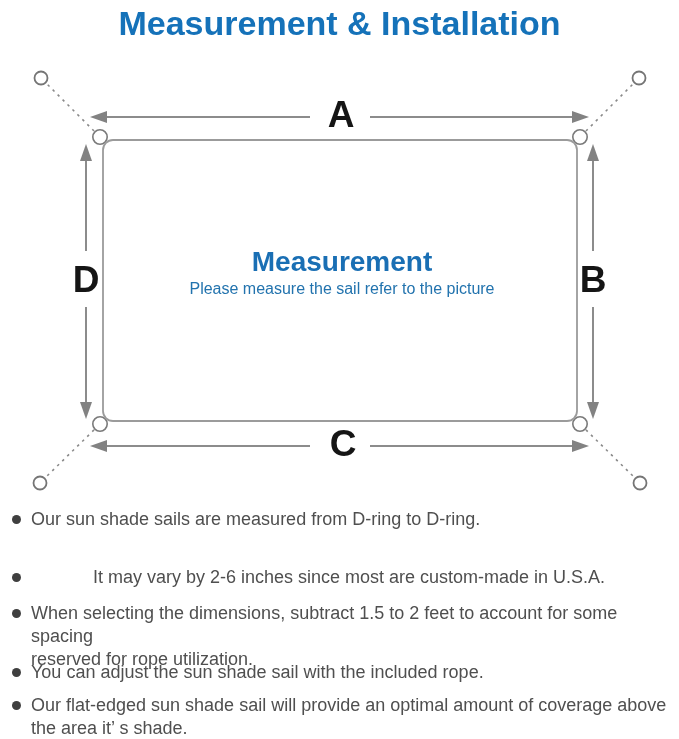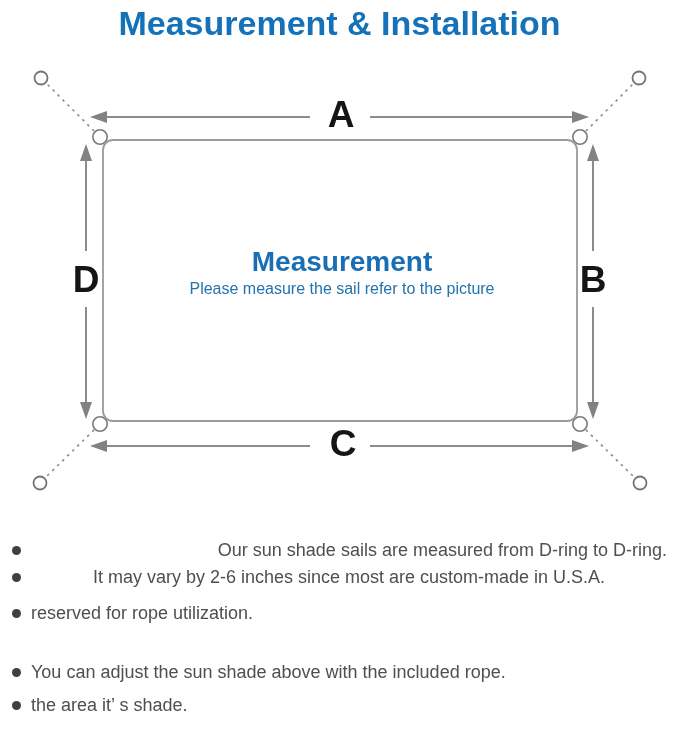--- a/index.html
+++ b/index.html
@@ -80,49 +80,51 @@
     <text class="dim-label" x="593" y="224">B</text>
     <text class="dim-label" x="343" y="388">C</text>
     <text class="dim-label" x="86" y="224">D</text>
 
     <text class="center-title" x="342" y="206">Measurement</text>
     <text class="center-sub" x="342" y="233">Please measure the sail refer to the picture</text>
   </svg>
 
   <div class="bullets">
 
-    <div class="bullet" style="top:539px;text-align:right;">
+    <div class="bullet" style="top:508px;">
       <span class="dot"></span>
       <div class="lines">
         <div>Our sun shade sails are measured from D-ring to D-ring.</div>
       </div>
     </div>
 
     <div class="bullet" style="top:566px;text-align:center;">
       <span class="dot"></span>
       <div class="lines">
         <div>It may vary by 2-6 inches since most are custom-made in U.S.A.</div>
       </div>
     </div>
 
     <div class="bullet" style="top:602px;">
       <span class="dot"></span>
       <div class="lines">
+        <div>When selecting the dimensions, subtract 1.5 to 2 feet to account for some spacing</div>
         <div>reserved for rope utilization.</div>
       </div>
     </div>
 
     <div class="bullet" style="top:661px;">
       <span class="dot"></span>
       <div class="lines">
-        <div>You can adjust the sun shade above with the included rope.</div>
+        <div>You can adjust the sun shade sail with the included rope.</div>
       </div>
     </div>
 
     <div class="bullet" style="top:694px;">
       <span class="dot"></span>
       <div class="lines">
+        <div>Our flat-edged sun shade sail will provide an optimal amount of coverage above</div>
         <div>the area it’ s shade.</div>
       </div>
     </div>
 
   </div>
 </div>
 
 </body></html>

